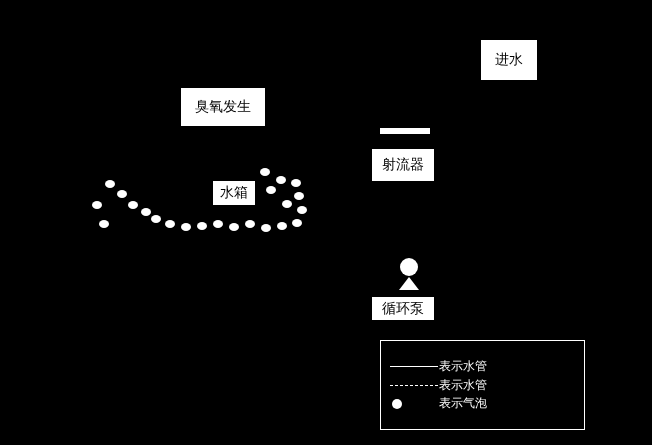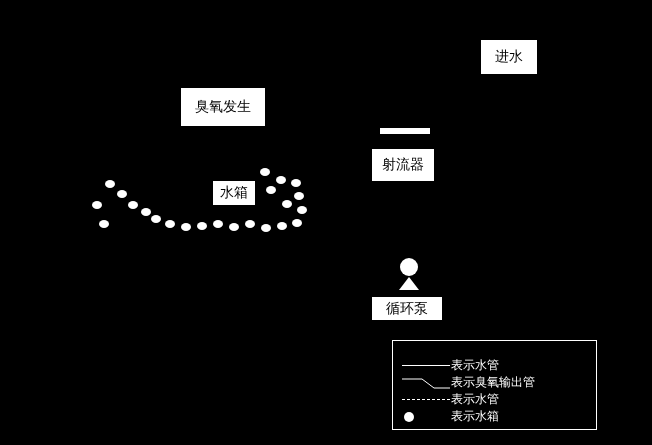--- a/index.html
+++ b/index.html
@@ -19,25 +19,25 @@
   .label-box {
     position: absolute;
     background: #ffffff;
     color: #000000;
     font-size: 14px;
     display: flex;
     align-items: center;
     justify-content: center;
     white-space: nowrap;
   }
-  #inlet-box  { left: 481px; top: 40px;  width: 56px; height: 34px; }
+  #inlet-box  { left: 481px; top: 40px;  width: 56px; height: 40px; }
   #ozone-box  { left: 181px; top: 88px;  width: 84px; height: 38px; }
   #jet-box    { left: 372px; top: 149px; width: 62px; height: 32px; }
   #tank-box   { left: 213px; top: 181px; width: 42px; height: 24px; }
-  #pump-box   { left: 372px; top: 297px; width: 70px; height: 23px; }
+  #pump-box   { left: 372px; top: 297px; width: 62px; height: 23px; }
 
   
   .jet-bar {
     position: absolute;
     left: 380px; top: 128px;
     width: 50px; height: 6px;
     background: #ffffff;
   }
 
   
@@ -62,21 +62,21 @@
   .bubble {
     position: absolute;
     width: 10px; height: 8px;
     border-radius: 50%;
     background: #ffffff;
   }
 
   
   .legend {
     position: absolute;
-    left: 392px; top: 340px;
+    left: 380px; top: 340px;
     width: 205px; height: 90px;
     border: 1px solid #ffffff;
     box-sizing: border-box;
     display: flex;
     flex-direction: column;
     justify-content: space-around;
     padding: 16px 0;
   }
   .legend-row {
     display: flex;
@@ -152,38 +152,30 @@
 
   <div class="legend">
 
     <div class="legend-row">
       <span class="legend-symbol">
         <span class="sym-solid"></span>
       </span>
       <span class="legend-label">表示水管</span>
     </div>
 
-    <div class="legend-row">
-      <span class="legend-symbol">
-        <svg width="48" height="14" viewBox="0 0 48 14">
-          <polyline points="0,3 20,3 32,12 48,12" stroke="#ffffff" stroke-width="1" fill="none"></polyline>
-        </svg>
-      </span>
-      <span class="legend-label">表示臭氧输出管</span>
-    </div>
 
     <div class="legend-row">
       <span class="legend-symbol">
         <span class="sym-dashed"></span>
       </span>
       <span class="legend-label">表示水管</span>
     </div>
 
     <div class="legend-row">
       <span class="legend-symbol">
         <span class="sym-circle"></span>
       </span>
-      <span class="legend-label">表示水箱</span>
+      <span class="legend-label">表示气泡</span>
     </div>
 
   </div>
 
 </div>
 
 </body></html>

